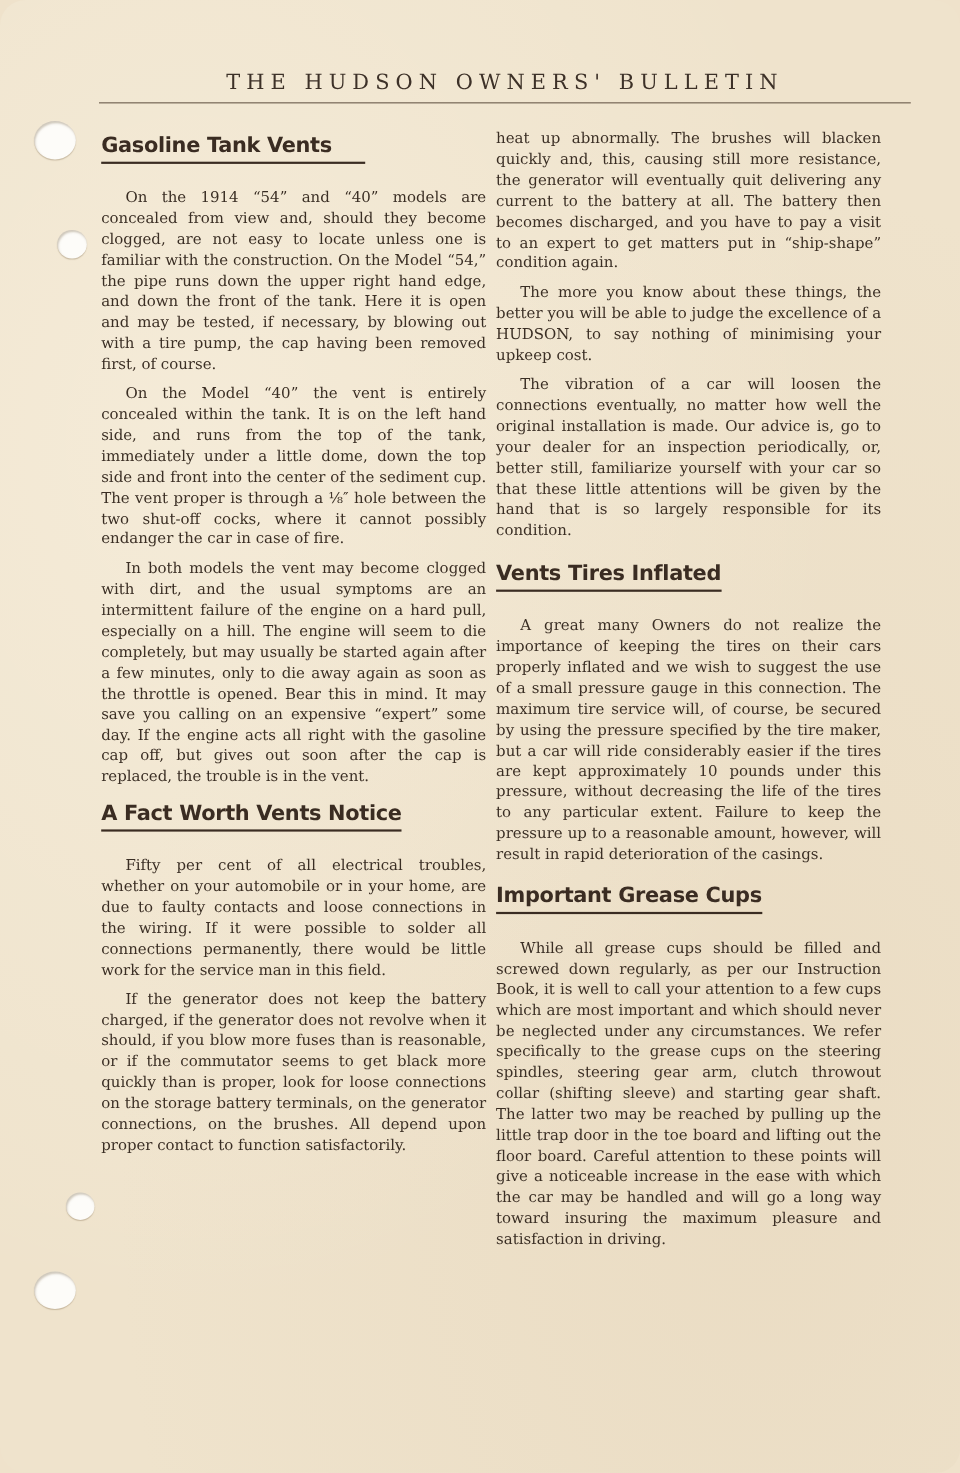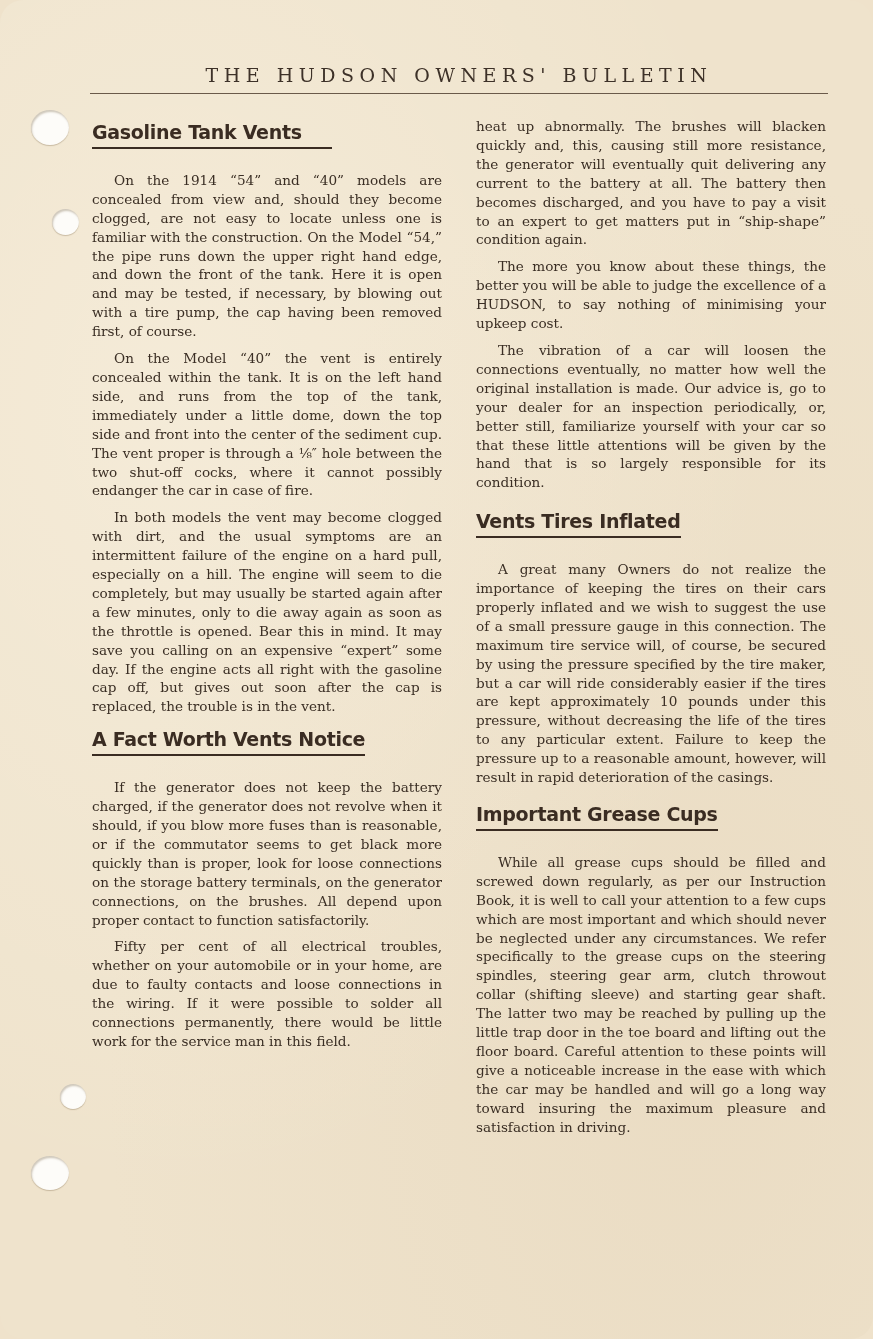--- a/index.html
+++ b/index.html
@@ -34,21 +34,21 @@
     position: absolute; left: 90px; top: 93px; width: 738px; height: 1px;
     background: #6a5a4a;
   }
   .col {
     position: absolute; top: 123px;
     font-family: "DejaVu Serif", serif;
     font-size: 13.6px; line-height: 18.9px;
     text-align: justify;
   }
   .col.left { left: 92px; width: 350px; }
-  .col.right { left: 476px; width: 350px; top: 117px; }
+  .col.right { left: 451px; width: 350px; top: 117px; }
   .col p { margin: 0 0 8px 0; text-indent: 22px; }
   .col p.cont { text-indent: 0; }
   .heading {
     display: inline-block;
     font-family: "DejaVu Sans", "Liberation Sans", sans-serif;
     font-weight: bold; font-size: 19px; color: #3a2c22;
     letter-spacing: -0.3px;
     padding-bottom: 5px;
     border-bottom: 2.5px solid #3a2c22;
     margin: 0 0 22px 0;
@@ -71,22 +71,22 @@
 
   <div class="col left">
     <section>
       <div class="heading h1">Gasoline Tank Vents</div>
       <p>On the 1914 “54” and “40” models are concealed from view and, should they become clogged, are not easy to locate unless one is familiar with the construction. On the Model “54,” the pipe runs down the upper right hand edge, and down the front of the tank. Here it is open and may be tested, if necessary, by blowing out with a tire pump, the cap having been removed first, of course.</p>
       <p>On the Model “40” the vent is entirely concealed within the tank. It is on the left hand side, and runs from the top of the tank, immediately under a little dome, down the top side and front into the center of the sediment cup. The vent proper is through a ⅛″ hole between the two shut-off cocks, where it cannot possibly endanger the car in case of fire.</p>
       <p>In both models the vent may become clogged with dirt, and the usual symptoms are an intermittent failure of the engine on a hard pull, especially on a hill. The engine will seem to die completely, but may usually be started again after a few minutes, only to die away again as soon as the throttle is opened. Bear this in mind. It may save you calling on an expensive “expert” some day. If the engine acts all right with the gasoline cap off, but gives out soon after the cap is replaced, the trouble is in the vent.</p>
     </section>
     <section style="margin-top:14px;">
       <div class="heading">A Fact Worth Vents Notice</div>
+      <p>Fifty per cent of all electrical troubles, whether on your automobile or in your home, are due to faulty contacts and loose connections in the wiring. If it were possible to solder all connections permanently, there would be little work for the service man in this field.</p>
       <p>If the generator does not keep the battery charged, if the generator does not revolve when it should, if you blow more fuses than is reasonable, or if the commutator seems to get black more quickly than is proper, look for loose connections on the storage battery terminals, on the generator connections, on the brushes. All depend upon proper contact to function satisfactorily.</p>
-      <p>Fifty per cent of all electrical troubles, whether on your automobile or in your home, are due to faulty contacts and loose connections in the wiring. If it were possible to solder all connections permanently, there would be little work for the service man in this field.</p>
     </section>
   </div>
 
   <div class="col right">
     <section>
       <p class="cont">heat up abnormally. The brushes will blacken quickly and, this, causing still more resistance, the generator will eventually quit delivering any current to the battery at all. The battery then becomes discharged, and you have to pay a visit to an expert to get matters put in “ship-shape” condition again.</p>
       <p>The more you know about these things, the better you will be able to judge the excellence of a HUDSON, to say nothing of minimising your upkeep cost.</p>
       <p>The vibration of a car will loosen the connections eventually, no matter how well the original installation is made. Our advice is, go to your dealer for an inspection periodically, or, better still, familiarize yourself with your car so that these little attentions will be given by the hand that is so largely responsible for its condition.</p>
     </section>
     <section style="margin-top:20px;">

